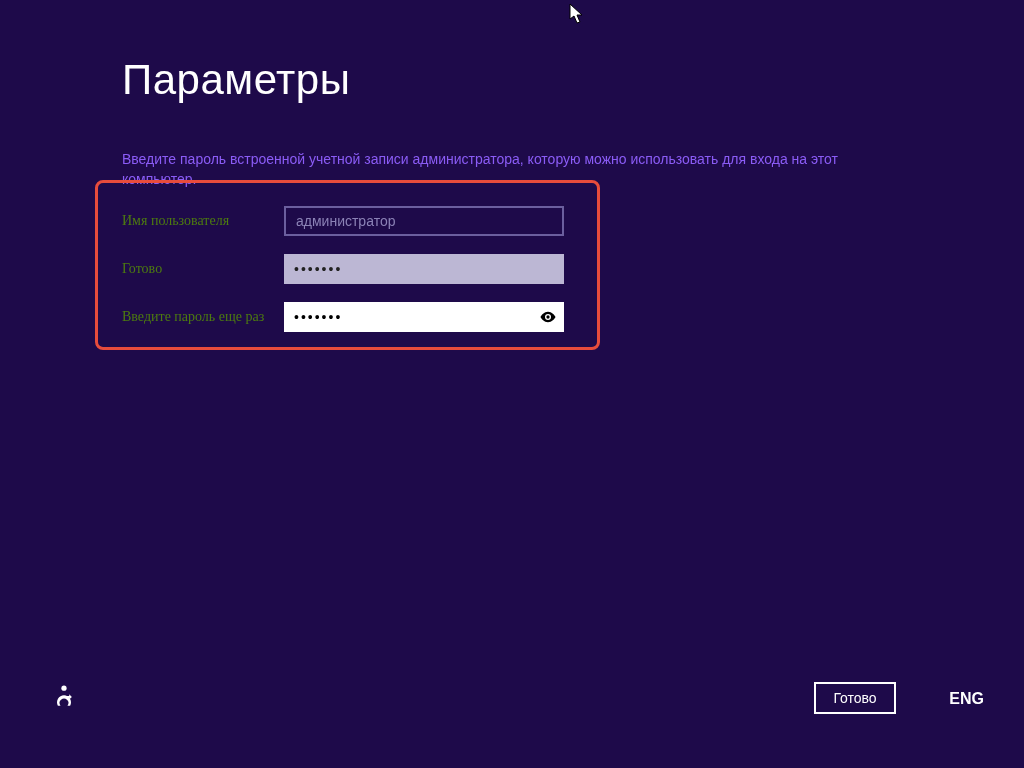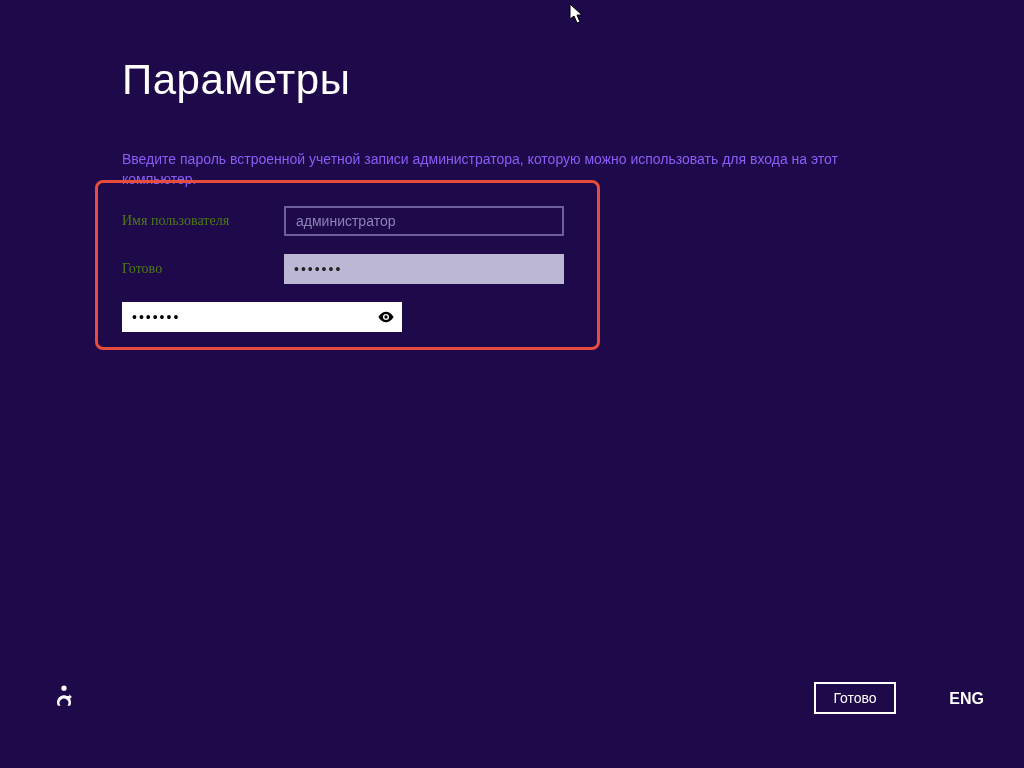--- a/index.html
+++ b/index.html
@@ -174,20 +174,21 @@
 </div>
 
 <div class="form-row row2">
   <div class="form-label">Готово</div>
   <div class="input-wrap">
     <input type="text" class="pw-muted" readonly="" value="•••••••" style="">
   </div>
 </div>
 
 <div class="form-row row3">
+  <div class="form-label">Введите пароль еще раз</div>
   <div class="input-wrap">
     <input type="text" class="pw-active" value="•••••••" style="">
     <span class="reveal-icon">
       <svg viewBox="0 0 24 24" width="18" height="18" fill="currentColor">
         <path d="M12 5c-5 0-9 4.5-10 7 1 2.5 5 7 10 7s9-4.5 10-7c-1-2.5-5-7-10-7zm0 11a4 4 0 110-8 4 4 0 010 8zm0-6.2a2.2 2.2 0 100 4.4 2.2 2.2 0 000-4.4z"></path>
       </svg>
     </span>
   </div>
 </div>
 

